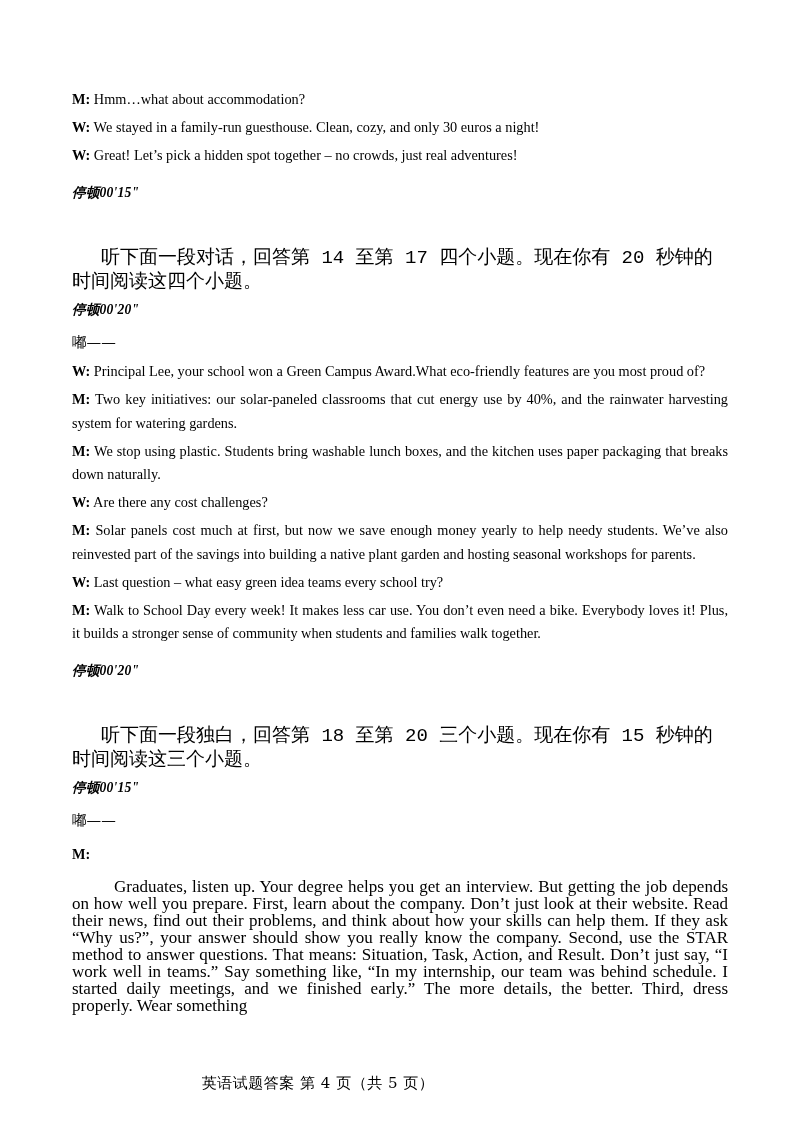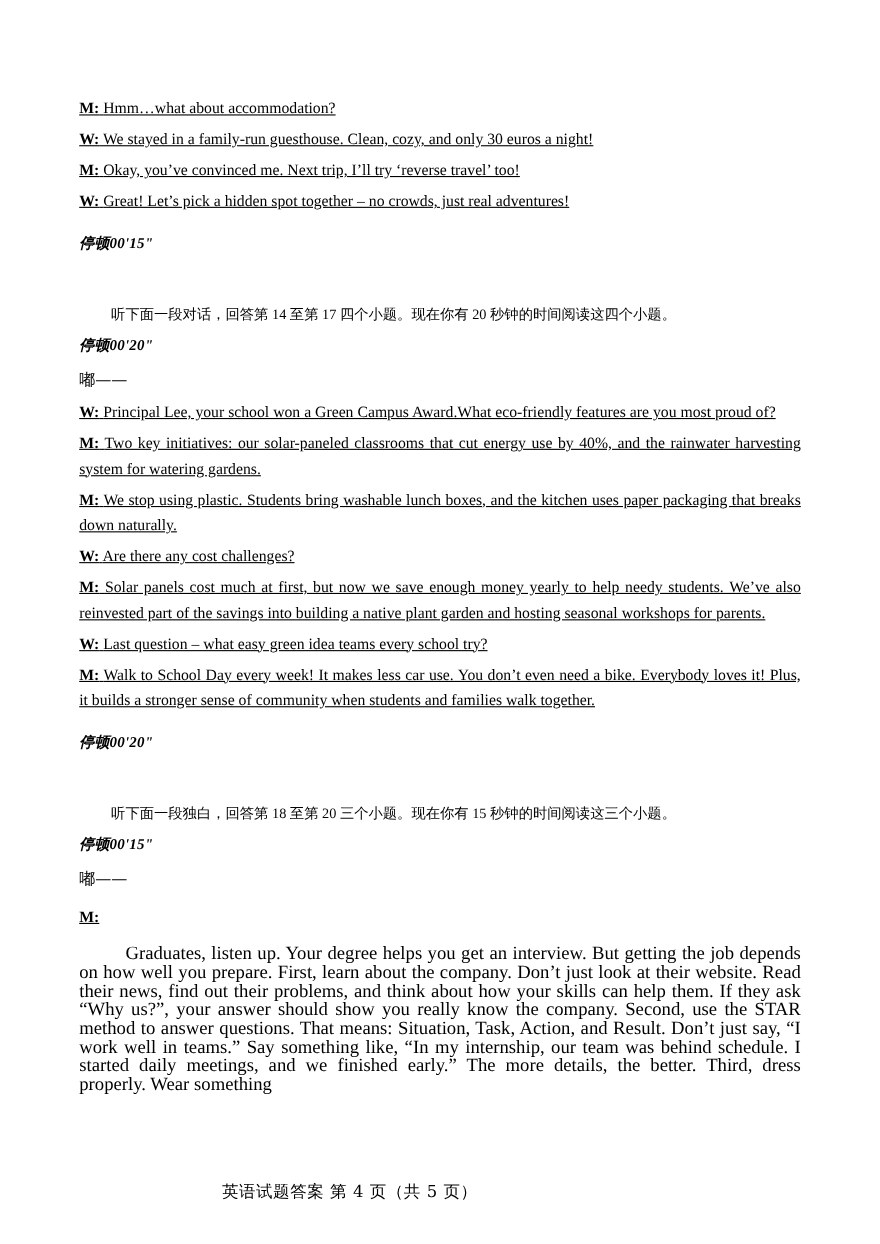--- a/index.html
+++ b/index.html
@@ -24,38 +24,37 @@
     padding: 88px 72px 0 72px;
   }
   .speaker {
     font-weight: bold;
   }
   .dialog-line {
     font-size: 14.3px;
     line-height: 23.5px;
     margin: 0 0 4.5px 0;
     text-align: justify;
-    text-decoration: underline;
   }
   .para {
     font-size: 17px;
     line-height: 17px;
     text-align: justify;
     margin: 0;
   }
   .pause {
     font-style: italic;
     font-weight: bold;
     font-size: 13.6px;
     letter-spacing: 0.2px;
     margin: 0;
   }
   .cn-instruction {
-    font-family: Liberation Serif, serif;
-    font-size: 13px;
+    font-family: Liberation Mono, monospace;
+    font-size: 19px;
     line-height: 24px;
     text-indent: 29px;
     margin: 0;
   }
   .beep {
     font-family: "DejaVu Serif", serif;
     font-size: 14.6px;
     line-height: 22px;
     margin: 0;
     letter-spacing: 0px;
@@ -86,24 +85,20 @@
 <div class="page">
 
   <div>
     <p class="dialog-line">
       <span class="speaker">M:</span>
       <span>Hmm…what about accommodation?</span>
     </p>
     <p class="dialog-line">
       <span class="speaker">W:</span>
       <span>We stayed in a family-run guesthouse. Clean, cozy, and only 30 euros a night!</span>
-    </p>
-    <p class="dialog-line">
-      <span class="speaker">M:</span>
-      <span>Okay, you’ve convinced me. Next trip, I’ll try ‘reverse travel’ too!</span>
     </p>
     <p class="dialog-line">
       <span class="speaker">W:</span>
       <span>Great! Let’s pick a hidden spot together – no crowds, just real adventures!</span>
     </p>
   </div>
 
   <div class="gap-sm"></div>
   <p class="pause">停顿00'15"</p>
 

